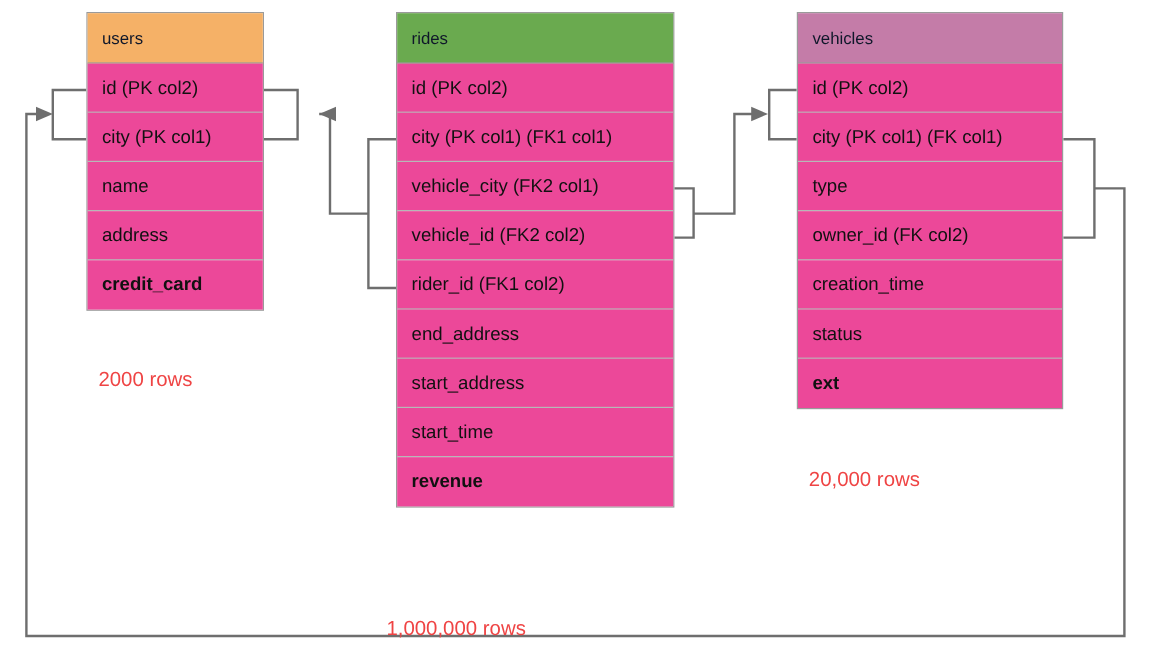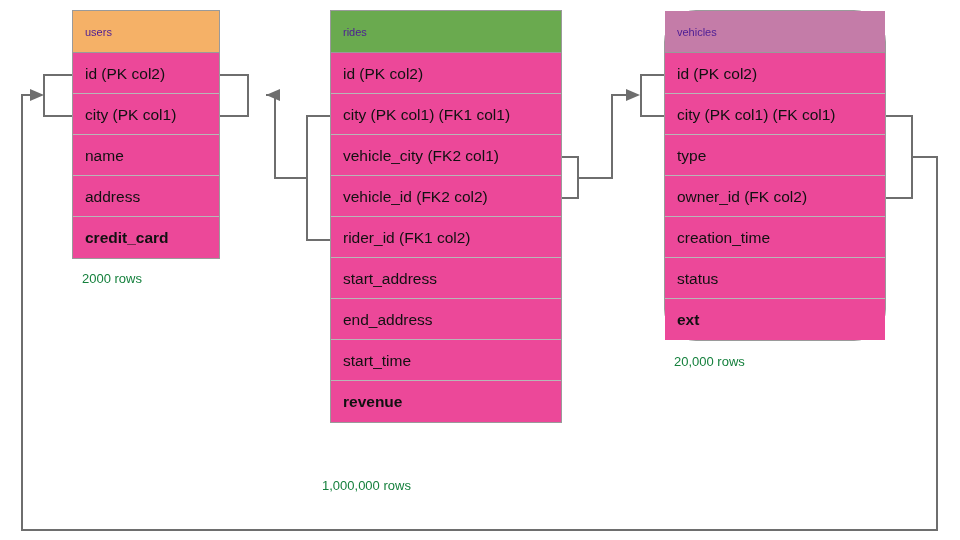--- a/index.html
+++ b/index.html
@@ -19,22 +19,22 @@
     position: absolute;
     box-sizing: border-box;
     border: 1px solid #9a9a9a;
     background: #ffffff;
   }
   .er-header {
     box-sizing: border-box;
     height: 42px;
     line-height: 42px;
     padding: 0 0 0 12px;
-    font-size: 11px;
-    color: #4c1d95;
+    font-size: 14px;
+    color: #0f172a;
     border-bottom: 1px solid #9a9a9a;
     white-space: nowrap;
     overflow: hidden;
   }
   .er-row {
     box-sizing: border-box;
     height: 41px;
     line-height: 41px;
     padding: 0 0 0 12px;
     font-size: 15.5px;
@@ -43,23 +43,24 @@
     white-space: nowrap;
     overflow: hidden;
     background: #ec4899;
   }
   .er-row:last-child {
     border-bottom: none;
     font-weight: bold;
   }
   .er-caption {
     position: absolute;
-    font-size: 13px;
-    color: #15803d;
+    font-size: 17px;
+    color: #ef4444;
     white-space: nowrap;
+    margin-top: 36px;
   }
   svg#links {
     position: absolute;
     left: 0;
     top: 0;
     width: 960px;
     height: 540px;
     pointer-events: none;
   }
   svg#links path {
@@ -110,28 +111,28 @@
   </div>
   <div class="er-caption" style="left:82px; top:271px;">2000 rows</div>
 
   <div class="er-table" style="left:330px; top:10px; width:232px;">
     <div class="er-header" style="background:#6aaa4f;">rides</div>
     <div class="er-row">id (PK col2)</div>
     <div class="er-row">city (PK col1) (FK1 col1)</div>
     <div class="er-row">vehicle_city (FK2 col1)</div>
     <div class="er-row">vehicle_id (FK2 col2)</div>
     <div class="er-row">rider_id (FK1 col2)</div>
+    <div class="er-row">end_address</div>
     <div class="er-row">start_address</div>
-    <div class="er-row">end_address</div>
     <div class="er-row">start_time</div>
     <div class="er-row">revenue</div>
   </div>
   <div class="er-caption" style="left:322px; top:478px;">1,000,000 rows</div>
 
-  <div class="er-table" style="left:664px; top:10px; width:222px;border-radius:32px;">
+  <div class="er-table" style="left:664px; top:10px; width:222px;">
     <div class="er-header" style="background:#c47ca8;">vehicles</div>
     <div class="er-row">id (PK col2)</div>
     <div class="er-row">city (PK col1) (FK col1)</div>
     <div class="er-row">type</div>
     <div class="er-row">owner_id (FK col2)</div>
     <div class="er-row">creation_time</div>
     <div class="er-row">status</div>
     <div class="er-row">ext</div>
   </div>
   <div class="er-caption" style="left:674px; top:354px;text-align:right;">20,000 rows</div>

